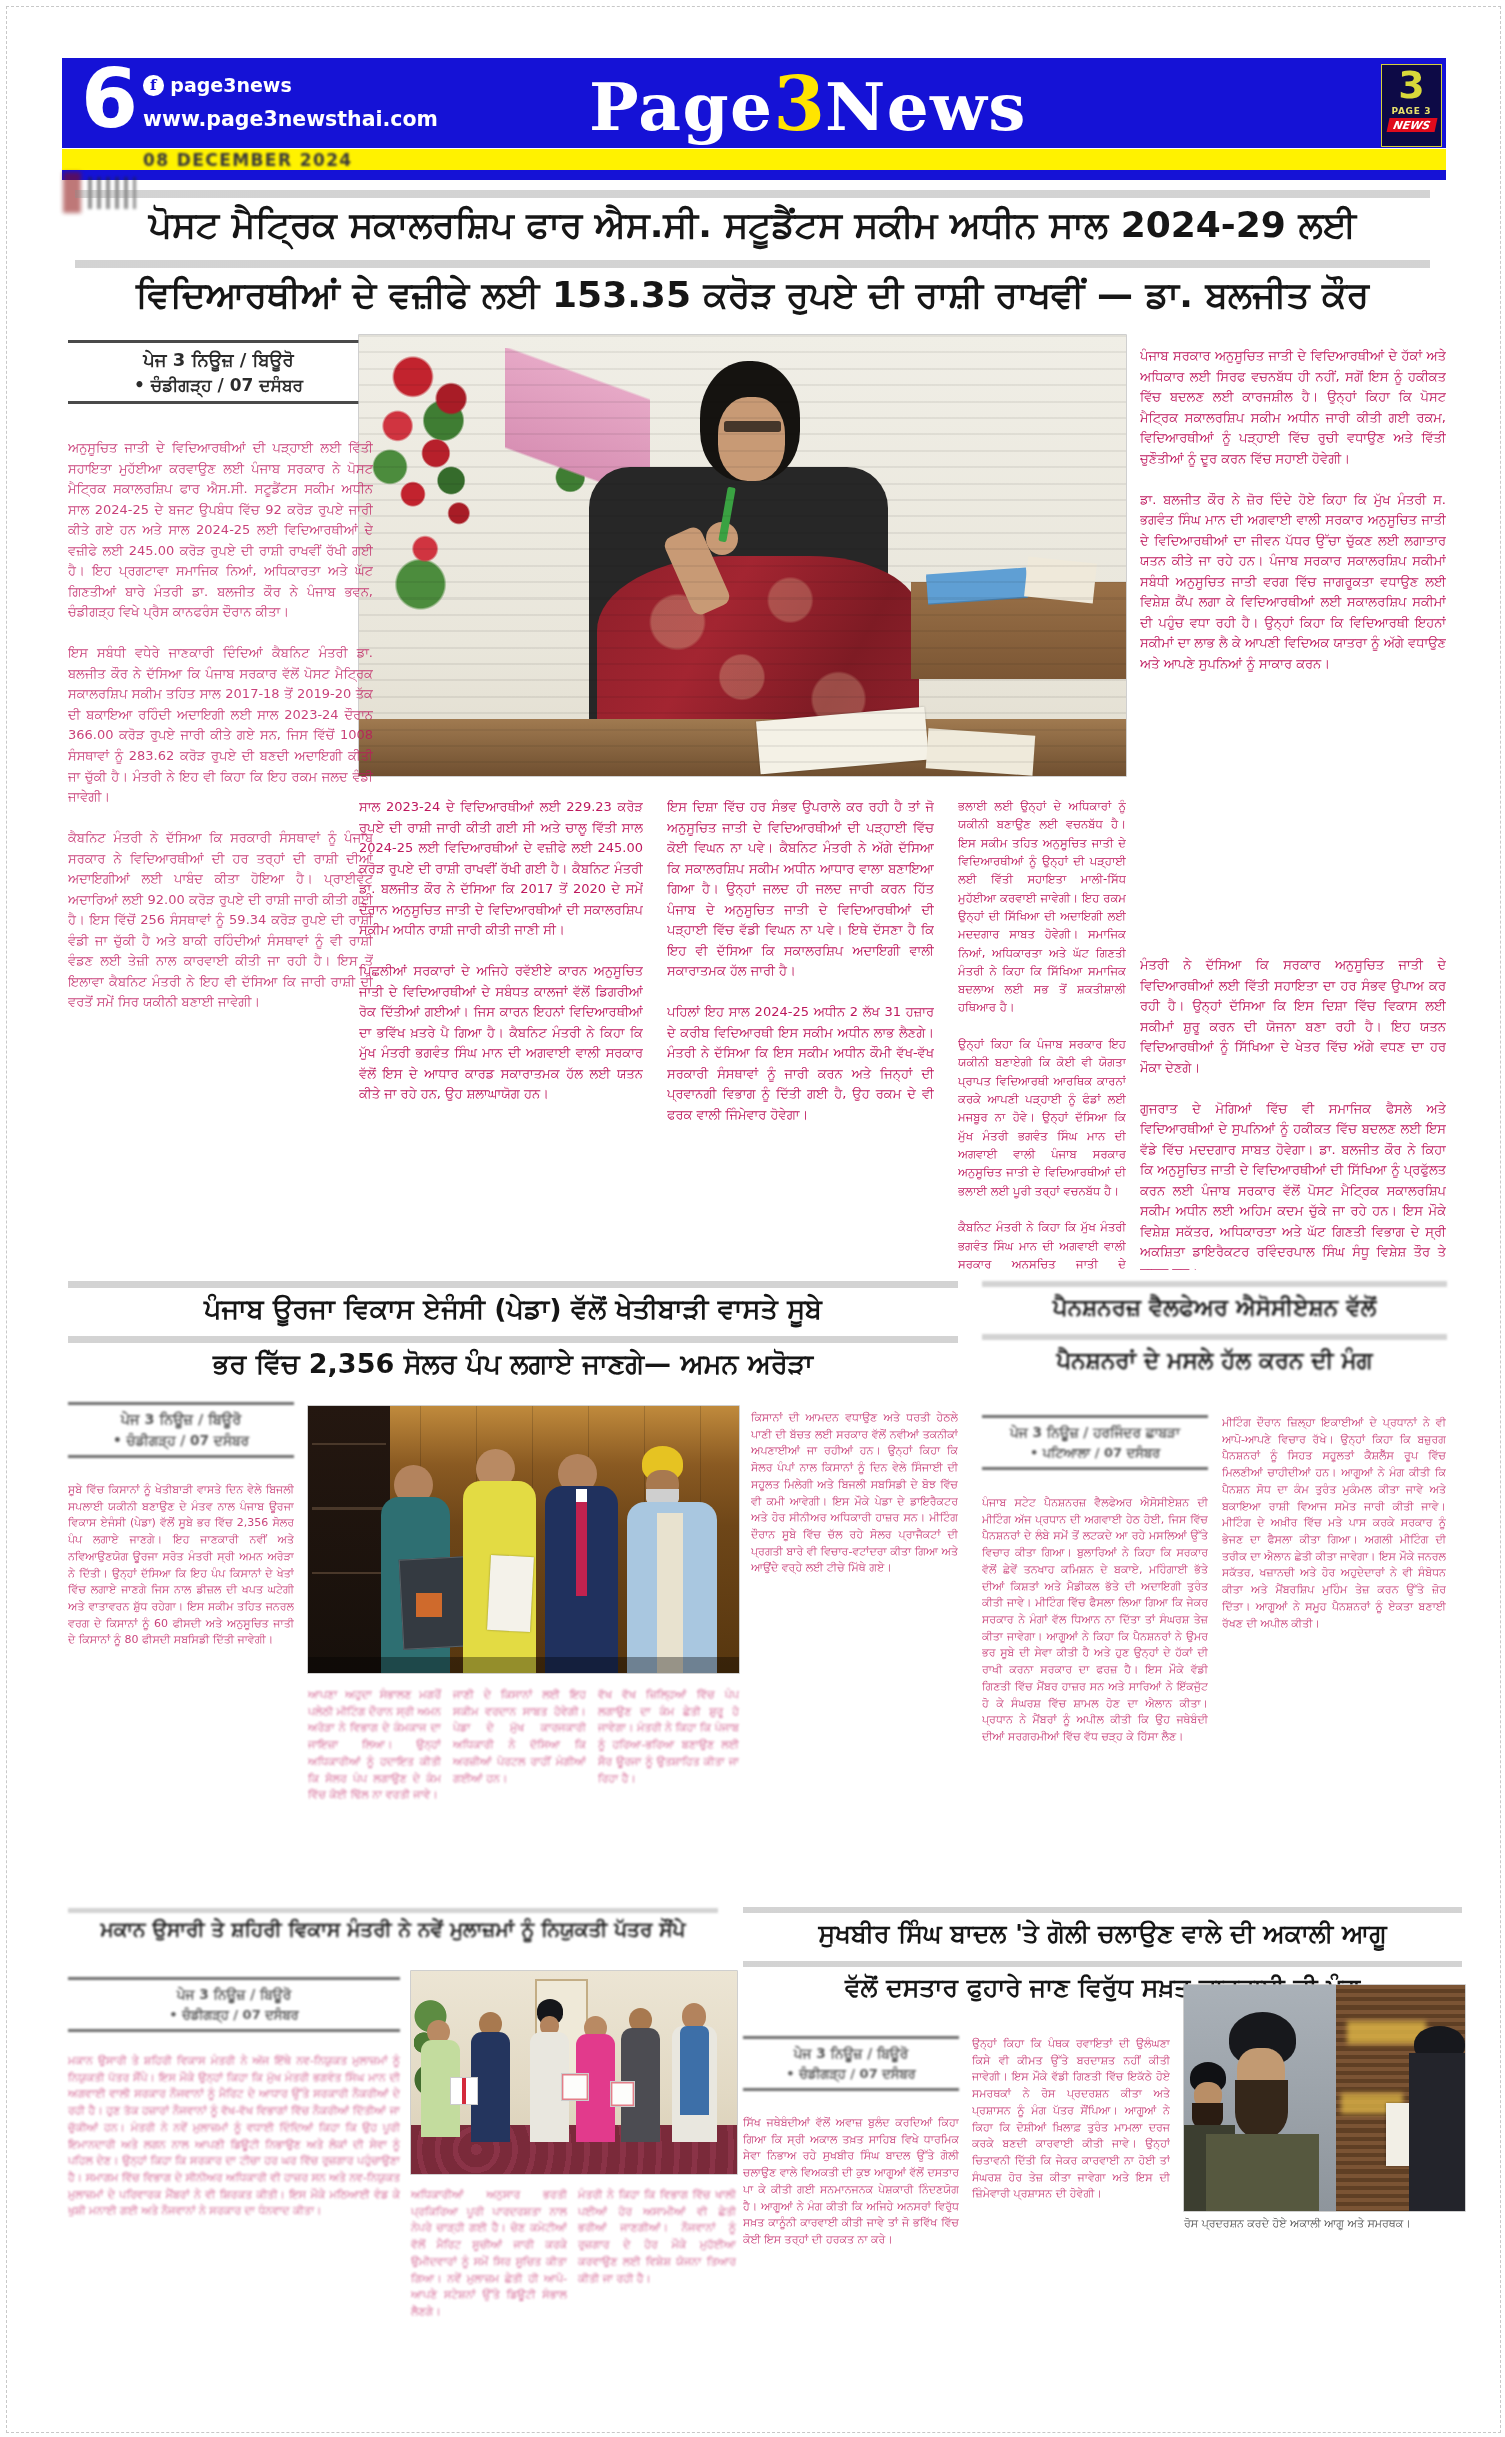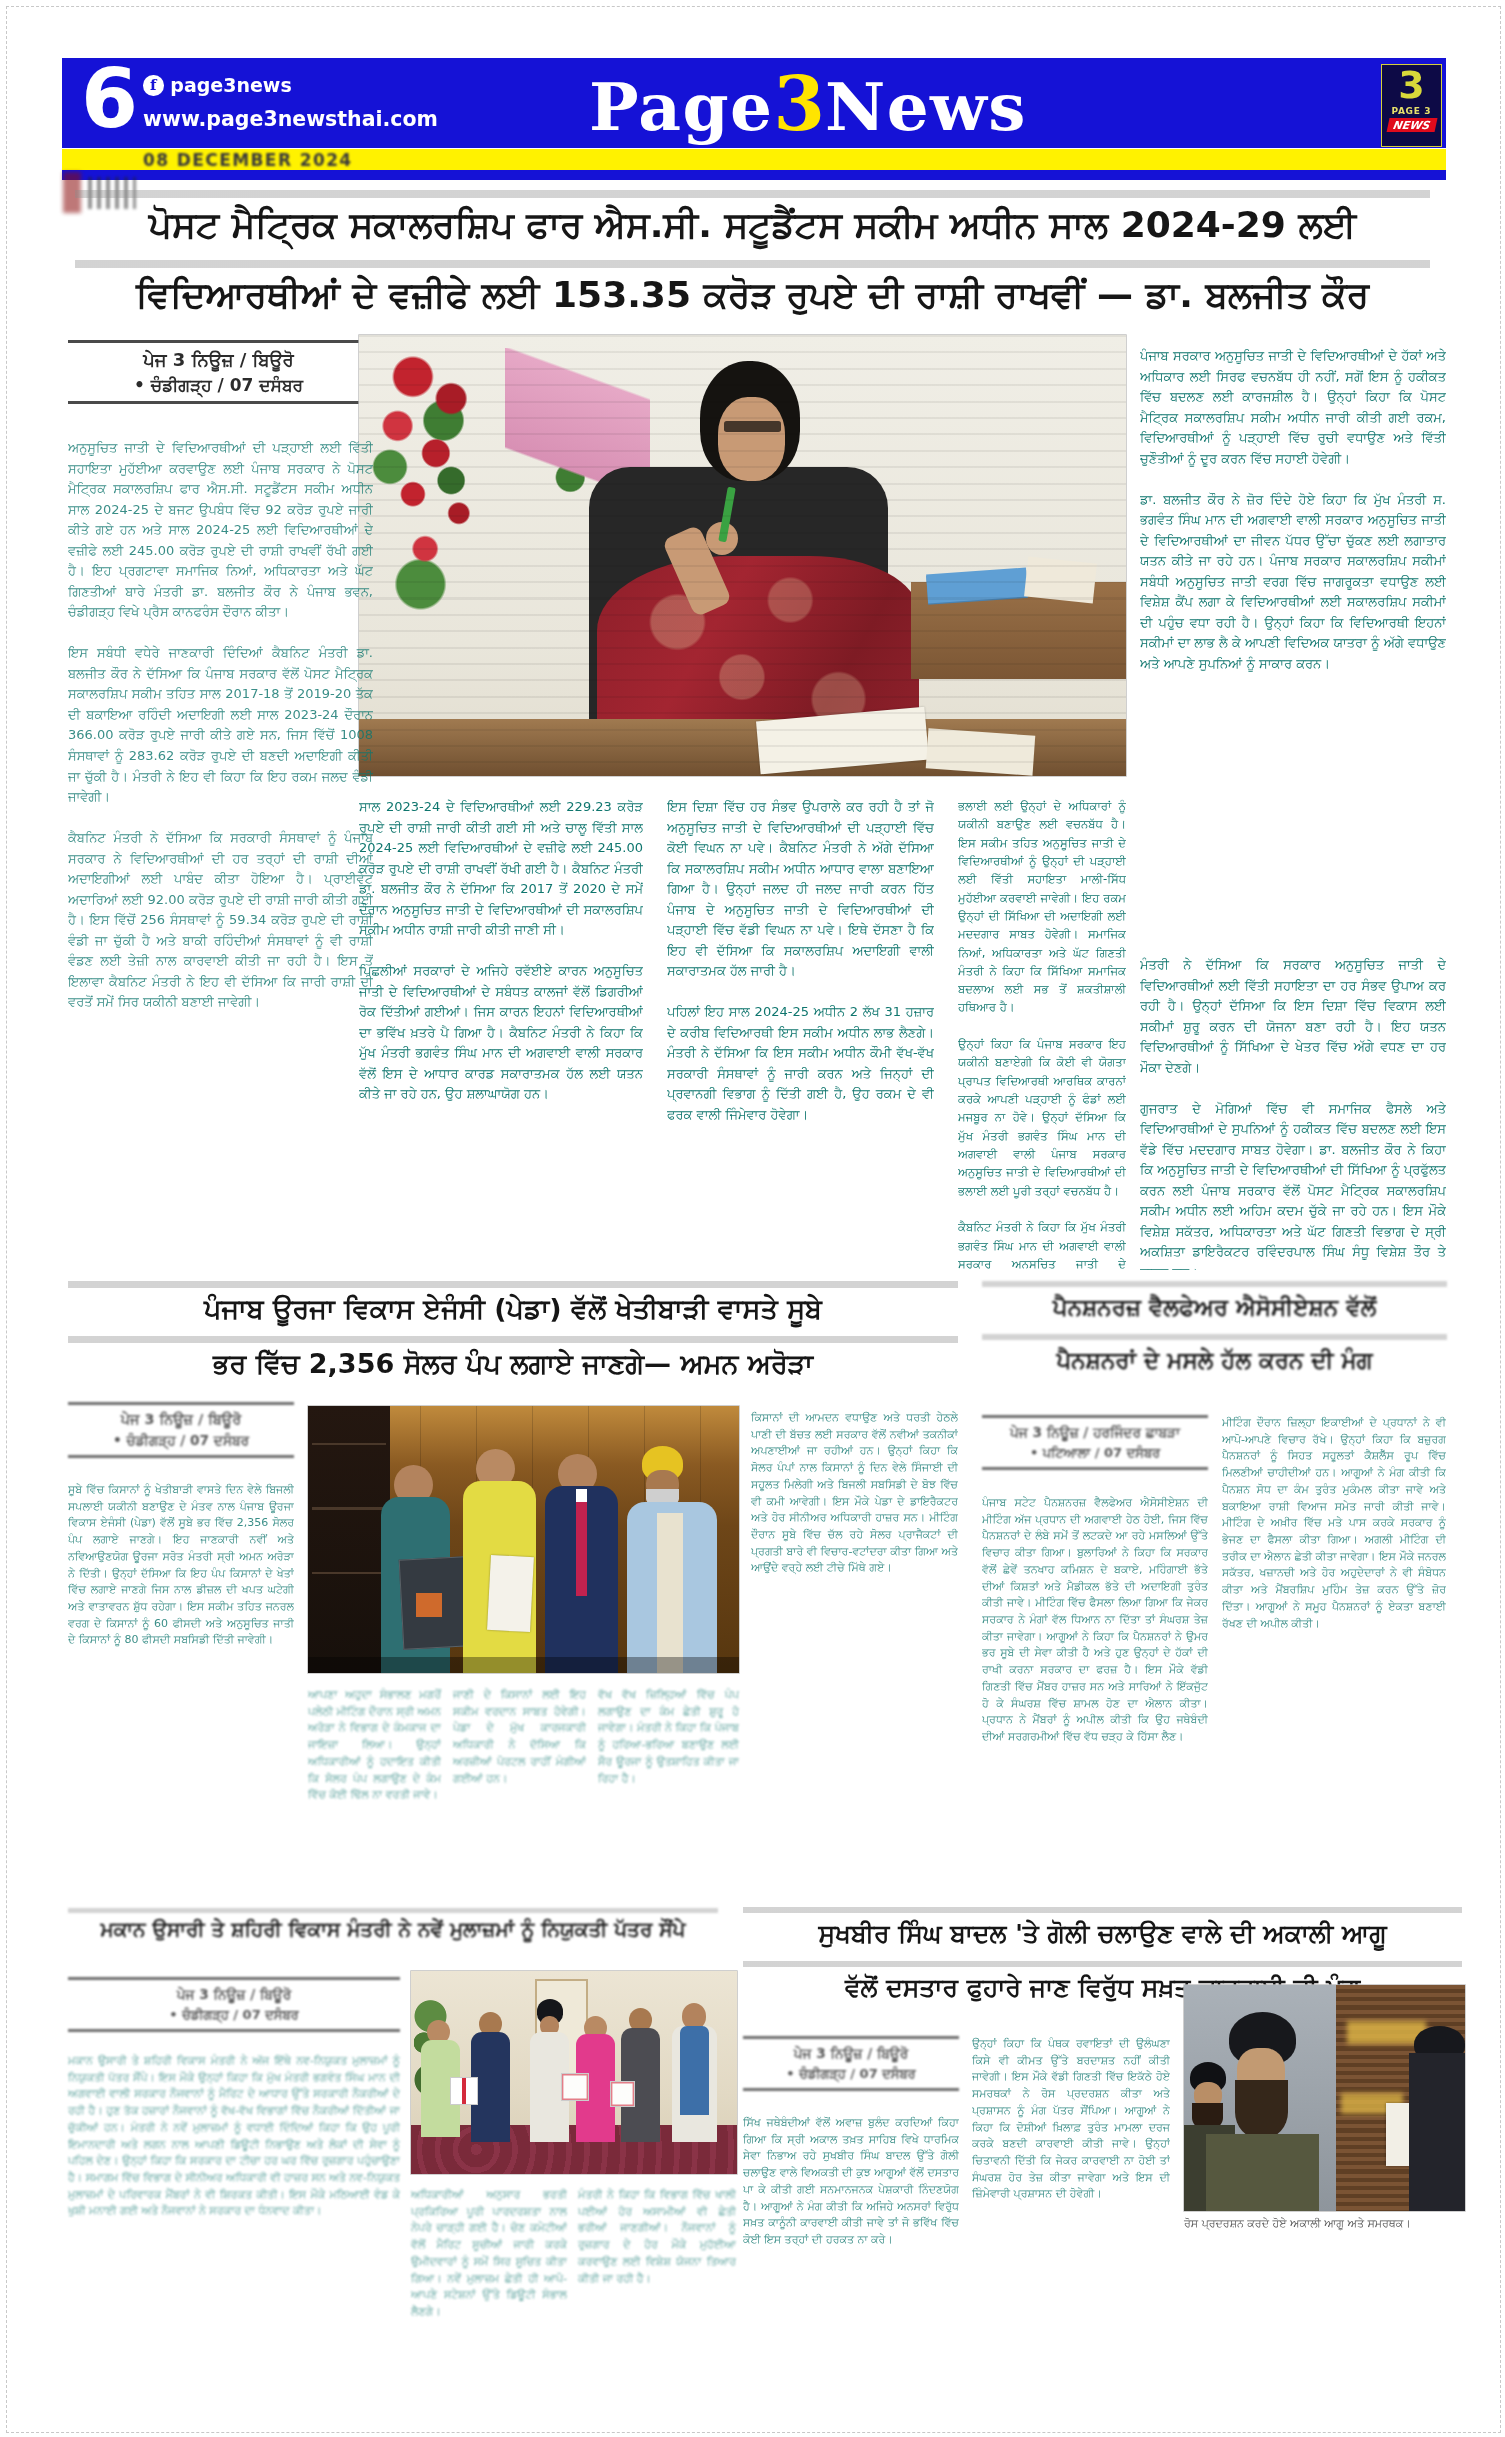--- a/index.html
+++ b/index.html
@@ -45,21 +45,21 @@
   .s5-hl{left:743px;top:1907px;width:719px;font-size:25px;line-height:2.15;filter:blur(0.7px);}
 
   
   .byline{position:absolute;border-top:3.4px solid #4a4a4a;border-bottom:3.4px solid #4a4a4a;
           text-align:center;font-weight:bold;color:#2c2c2c;padding:5.5px 0 6.8px 0;}
   .byline .b1{font-size:18px;display:block;}
   .byline .b2{font-size:17px;display:block;margin-top:4.1px;}
   .byline.fuzzy{filter:blur(0.9px);opacity:.8;}
 
   
-  .col{position:absolute;text-align:justify;color:#0f766e;white-space:pre-line;overflow:hidden;}
+  .col{position:absolute;text-align:justify;color:#be185d;white-space:pre-line;overflow:hidden;}
   .col.rd{font-size:13px;line-height:1.58;}
   .col.sm{font-size:11px;line-height:1.52;}
   .col.fz{filter:blur(0.7px);opacity:.82;}
   .col.fz2{filter:blur(1px);opacity:.7;}
 
   
   .ph{position:absolute;overflow:hidden;background:#ddd;box-shadow:0 0 0 0.7px #bbb;}
   .ph>div{position:absolute;}
   .caption{position:absolute;font-size:11px;color:#333;filter:blur(0.7px);opacity:.85;}
 </style>

